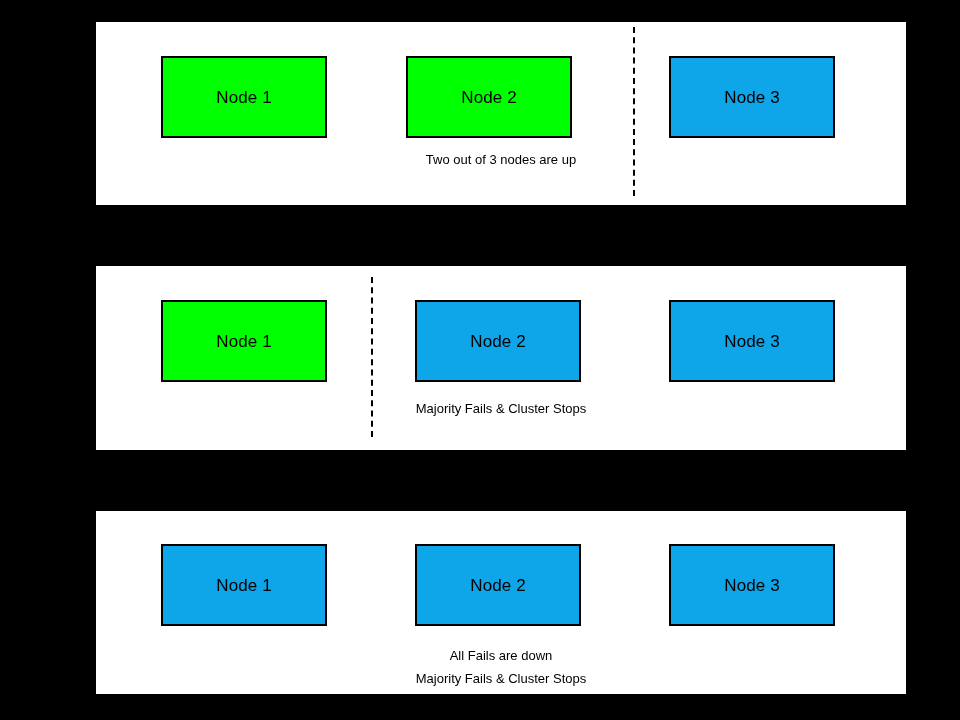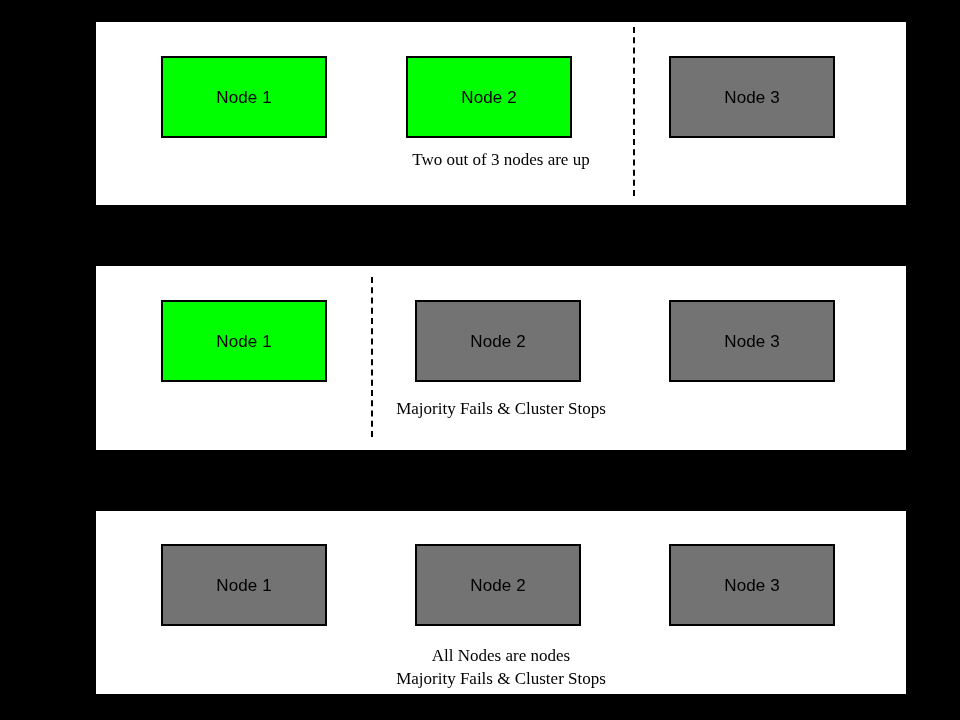--- a/index.html
+++ b/index.html
@@ -32,43 +32,43 @@
 
   .node-box {
     position: absolute;
     box-sizing: border-box;
     border: 2px solid #000000;
     display: flex;
     align-items: center;
     justify-content: center;
   }
   .node-box.up    { background: #00ff00; }
-  .node-box.down  { background: #737373; }
+  .node-box.down  { background: #0ea5e9; }
 
   .node-label {
     font-family: "Liberation Sans", sans-serif;
     font-size: 17px;
     color: #000000;
     line-height: 1;
     letter-spacing: 0.1px;
   }
 
   .divider {
     position: absolute;
     width: 0;
     border-left: 2px dashed #000000;
   }
 
   .caption {
     position: absolute;
     left: 0;
     width: 100%;
     text-align: center;
-    font-family: Liberation Serif, serif;
-    font-size: 17px;
+    font-family: Liberation Sans, sans-serif;
+    font-size: 13px;
     color: #000000;
     line-height: 23px;
     white-space: nowrap;
   }
   .caption .cap-line {
     display: block;
   }
 </style>
 </head>
 <body>
@@ -125,18 +125,18 @@
 
     <div class="node-box down" style="left:319px; top:33px; width:166px; height:82px;">
       <span class="node-label">Node 2</span>
     </div>
 
     <div class="node-box down" style="left:573px; top:33px; width:166px; height:82px;">
       <span class="node-label">Node 3</span>
     </div>
 
     <div class="caption" style="top:133px;">
-      <span class="cap-line">All Nodes are nodes</span>
+      <span class="cap-line">All Fails are down</span>
       <span class="cap-line">Majority Fails &amp; Cluster Stops</span>
     </div>
   </div>
 
 </div>
 
 </body></html>

